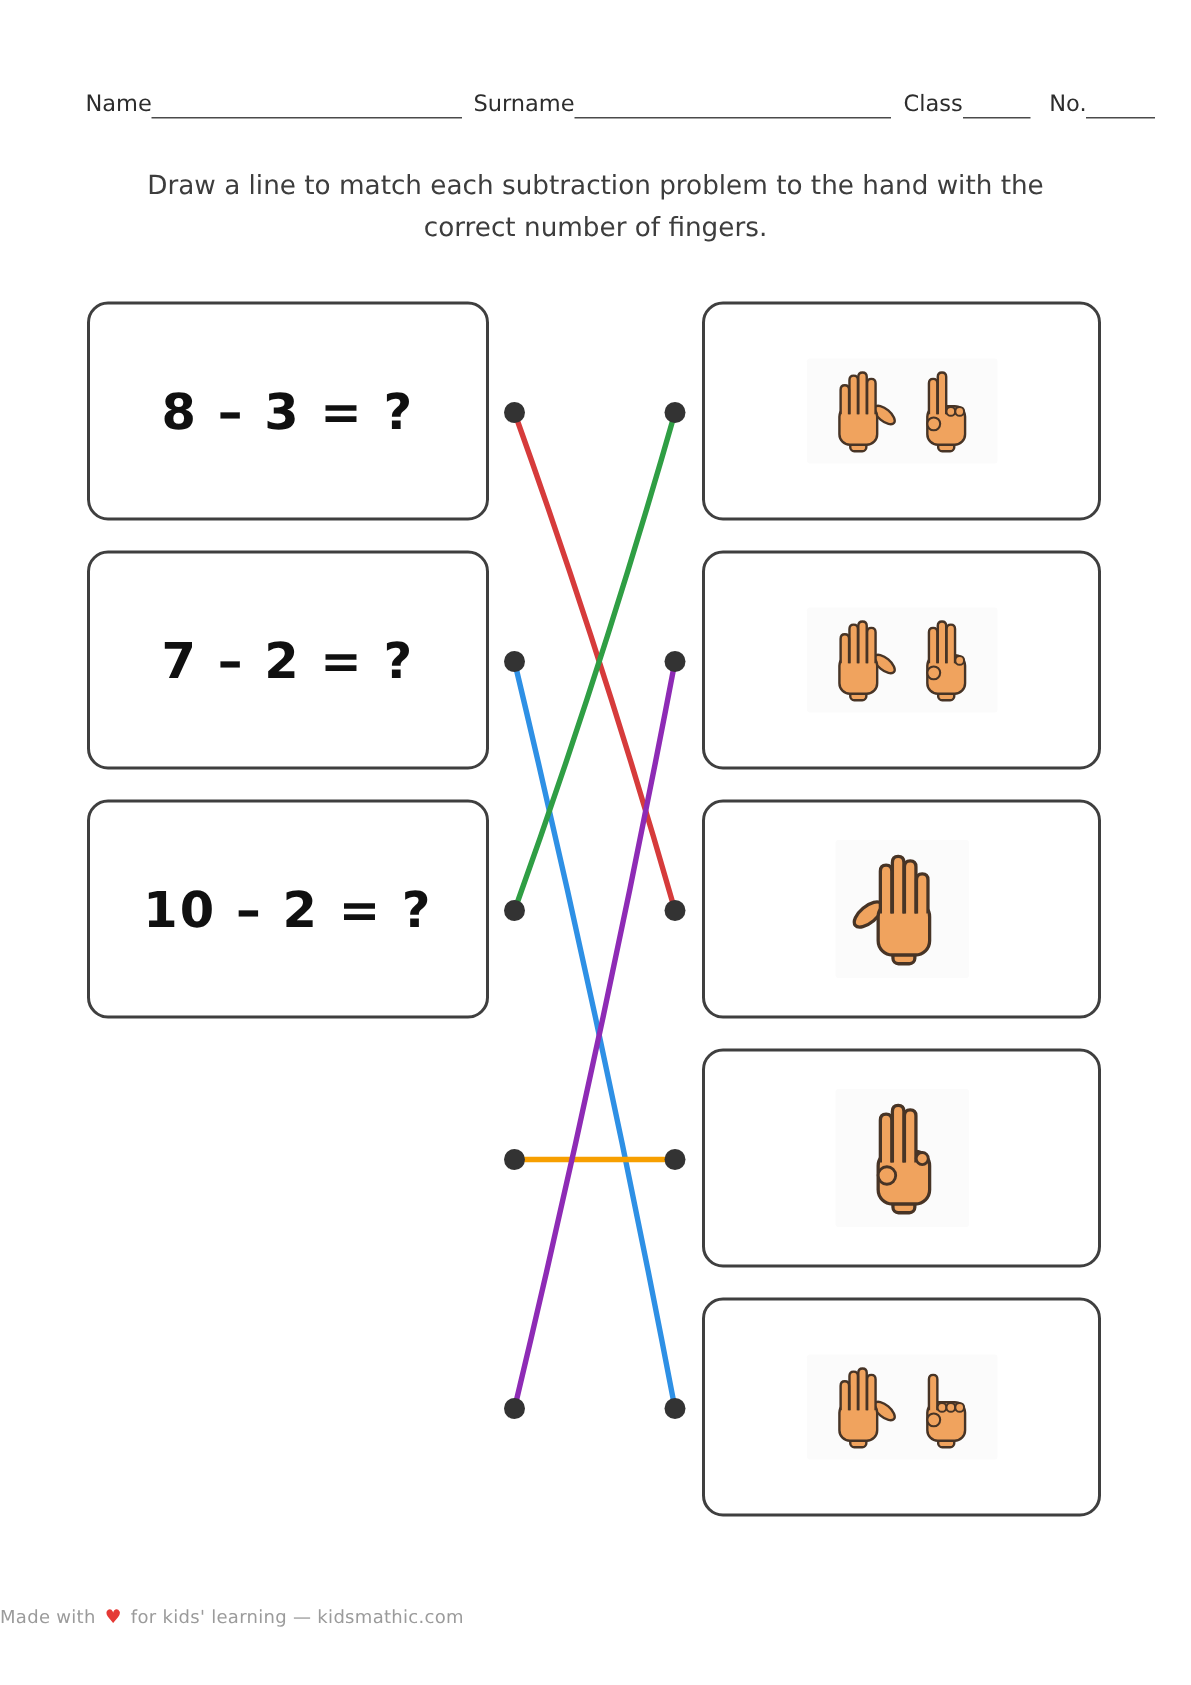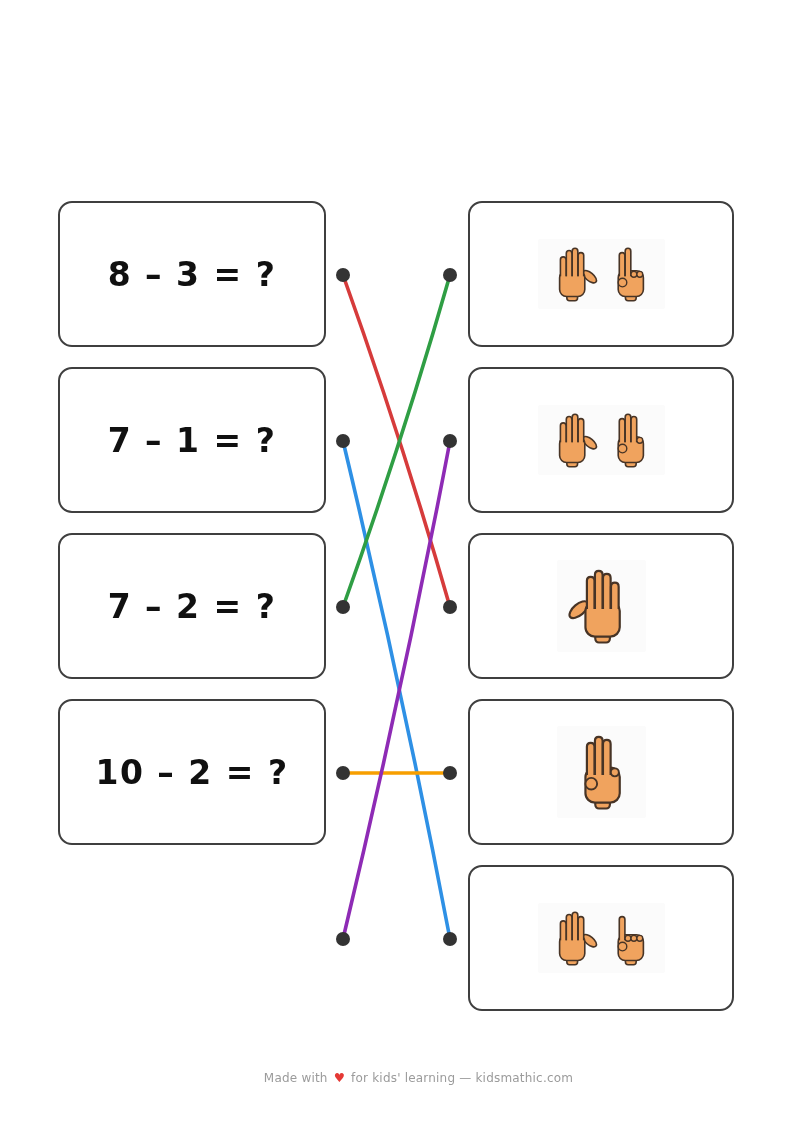--- a/index.html
+++ b/index.html
@@ -34,38 +34,49 @@
   .hands-bg{
     display:flex;align-items:flex-end;justify-content:center;gap:3px;
     background:#fbfbfb;padding:5px 8px;border-radius:2px;
   }
   svg.hand{display:block;}
   
   #overlay{position:absolute;left:0;top:0;pointer-events:none;}
   #overlay circle{pointer-events:auto;}
   
   .footer{
-    position:absolute;top:1070px;left:0;right:0;text-align:center;
-    font-size:12px;color:#9b9b9b;letter-spacing:0.2px;margin-left:43px;
+    position:absolute;top:1070px;left:0;right:0;
+    font-size:12px;color:#9b9b9b;letter-spacing:0.2px;
   }
   .heart{color:#e53935;font-size:12.5px;padding:0 2px;}
 </style>
 </head>
 <body>
 
 <div id="page">
 
-
+  <div class="header">
+    <span class="hdr-label">Name</span>
+    <span class="hdr-line w-name"></span>
+    <span class="hdr-label ml8">Surname</span>
+    <span class="hdr-line w-surname"></span>
+    <span class="hdr-label ml8">Class</span>
+    <span class="hdr-line w-class"></span>
+    <span class="hdr-label ml12">No.</span>
+    <span class="hdr-line w-no"></span>
+  </div>
+
+  <div class="instructions">
+    <div>Draw a line to match each subtraction problem to the hand with the</div>
+    <div>correct number of fingers.</div>
+  </div>
 
   <div id="left-col" class="col">
       <div class="card">
         <span class="problem-text">8 – 3 = ?</span>
-      </div>
-      <div class="card">
-        <span class="problem-text">7 – 1 = ?</span>
       </div>
       <div class="card">
         <span class="problem-text">7 – 2 = ?</span>
       </div>
       <div class="card">
         <span class="problem-text">10 – 2 = ?</span>
       </div>
     </div>
   <div id="right-col" class="col">
       <div class="card">

